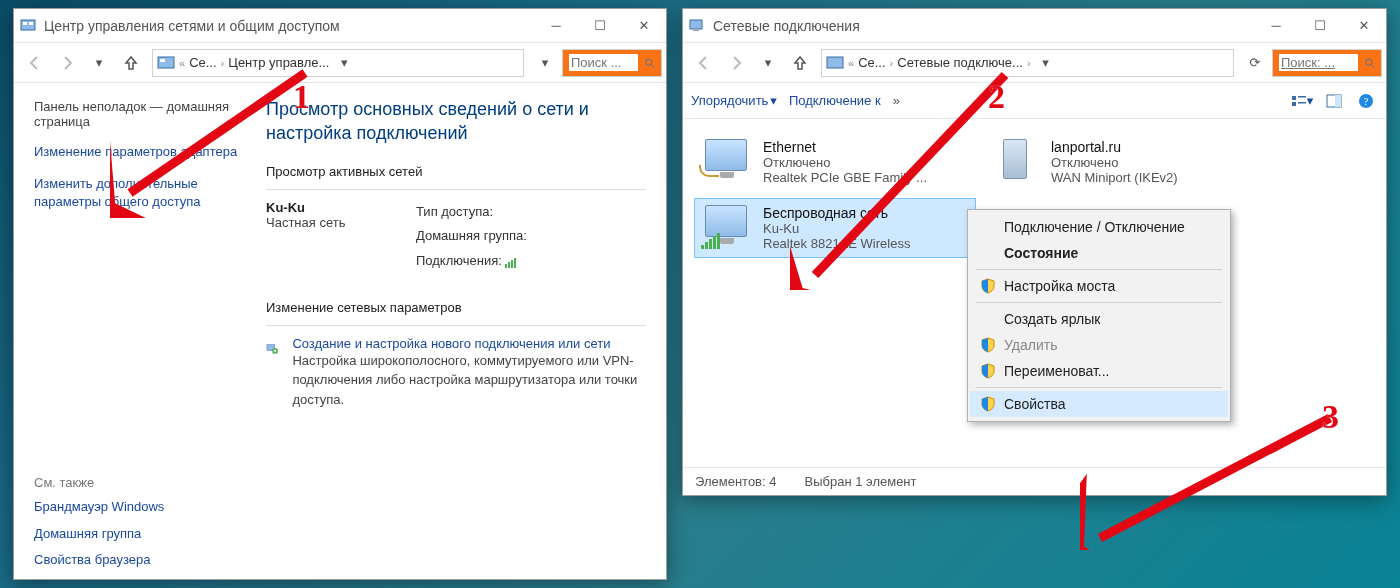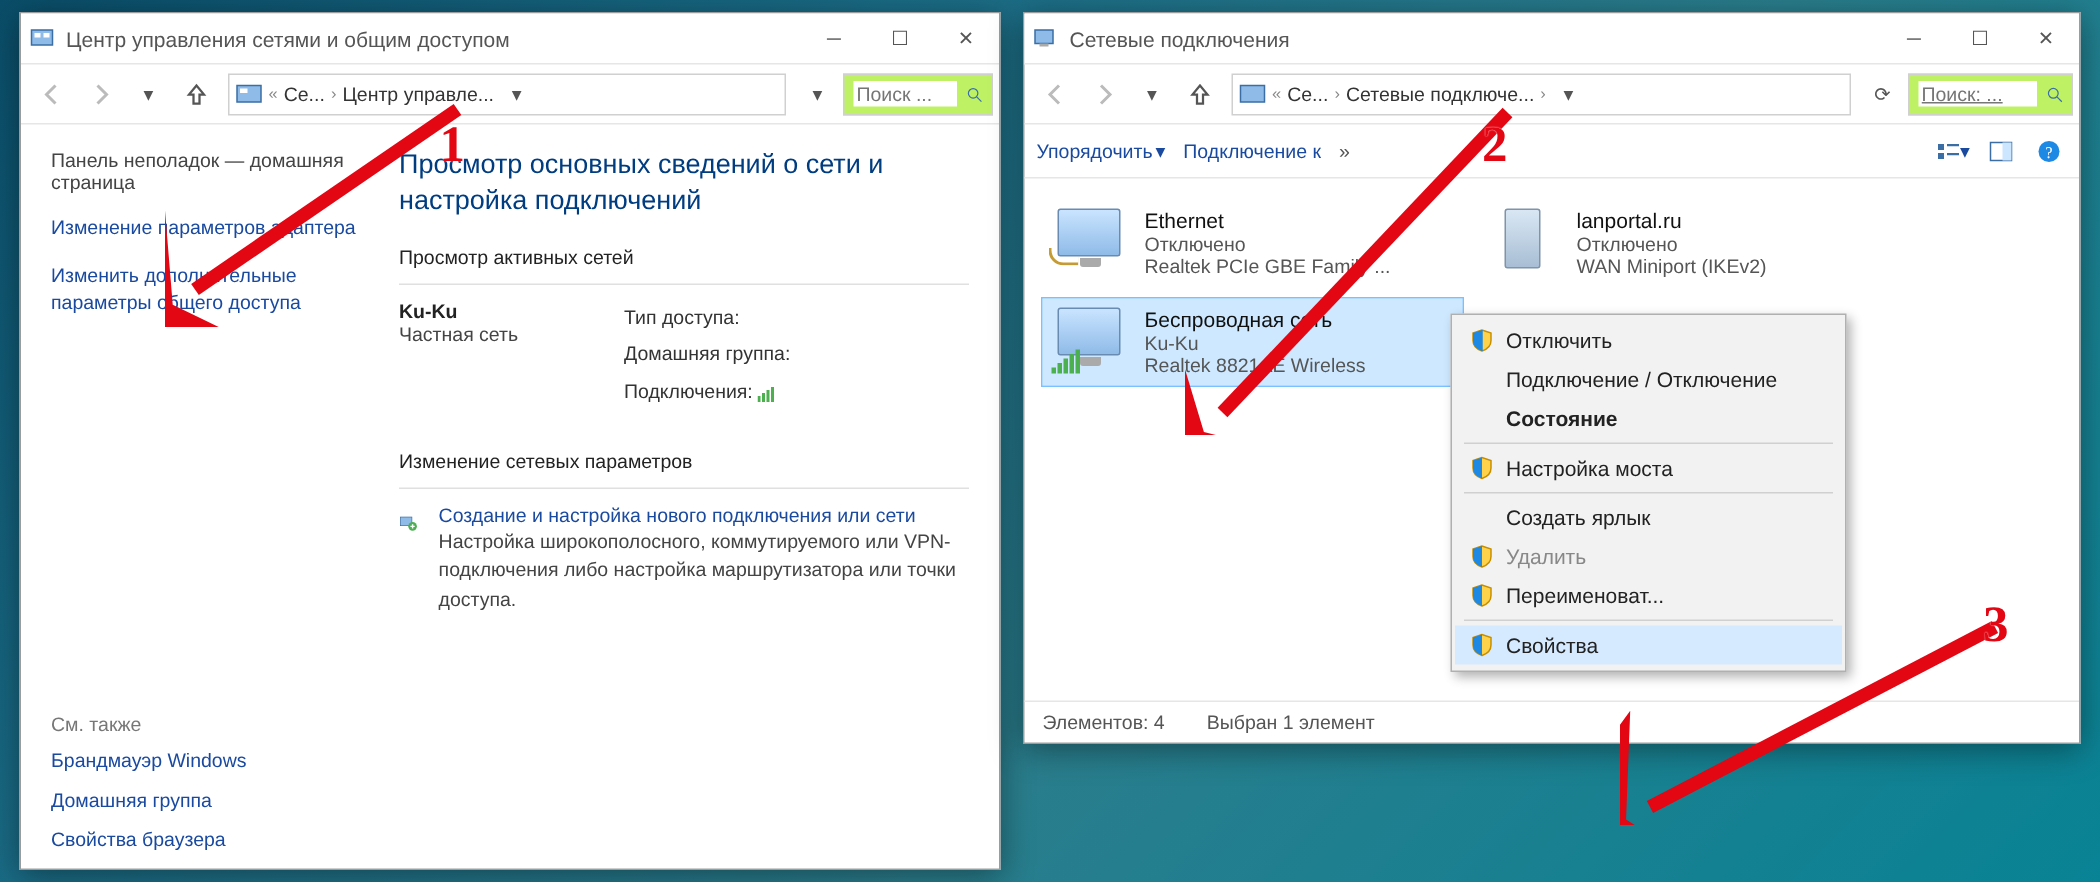--- a/index.html
+++ b/index.html
@@ -59,21 +59,21 @@
   .path {
     flex:1; height:28px; border:1px solid #d0d0d0; background:#fff;
     display:flex; align-items:center; padding:0 4px; gap:4px; overflow:hidden;
     margin: 0 4px;
   }
   .path .picon { width:18px; height:18px; }
   .path .seg   { color:#333; }
   .path .sep   { color:#888; font-size:11px; }
   .path .drop  { width:22px; text-align:center; color:#555; }
   .searchbox {
-    width:100px; height:28px; border:1px solid #d0d0d0; background:#bef264;
+    width:100px; height:28px; border:1px solid #d0d0d0; background:#f97316;
     display:flex; align-items:center; padding:0 6px; gap:6px; color:#777;
   }
   .searchbox.wide { width: 110px; text-decoration: underline; }
   .searchbox input { border:none; outline:none; width:100%; font-size:13px; color:#333; }
 
   
   .w1body { display:flex; flex:1; overflow:hidden; }
   .w1side {
     width: 238px; padding: 16px 10px 10px 20px; color:#333;
     display:flex; flex-direction:column; gap:14px;
@@ -406,28 +406,20 @@
         <div>
           <div class="ctitle">Беспроводная сеть</div>
           <div class="cstate">Ku-Ku</div>
           <div class="cdev">Realtek 8821AE Wireless</div>
         </div>
       </div>
     </div>
 
     <div class="ctxmenu">
       <div class="mi">
-        <svg class="shield" viewBox="0 0 16 16">
-            <path d="M8 1 2 3v5c0 4 3 6 6 7 3-1 6-3 6-7V3z" fill="#ffd24c" stroke="#c78f00"></path>
-            <path d="M8 1v14" stroke="#1e88e5"></path>
-            <path d="M8 1 2 3v5c0 4 3 6 6 7z" fill="#1e88e5"></path>
-          </svg>
-        <span>Отключить</span>
-      </div>
-      <div class="mi">
           <span style="width:16px"></span>
           <span>Подключение / Отключение</span>
         </div>
       <div class="mi bold">
           <span style="width:16px"></span>
           <span>Состояние</span>
         </div>
       <div class="sep"></div>
       <div class="mi">
         <svg class="shield" viewBox="0 0 16 16">

